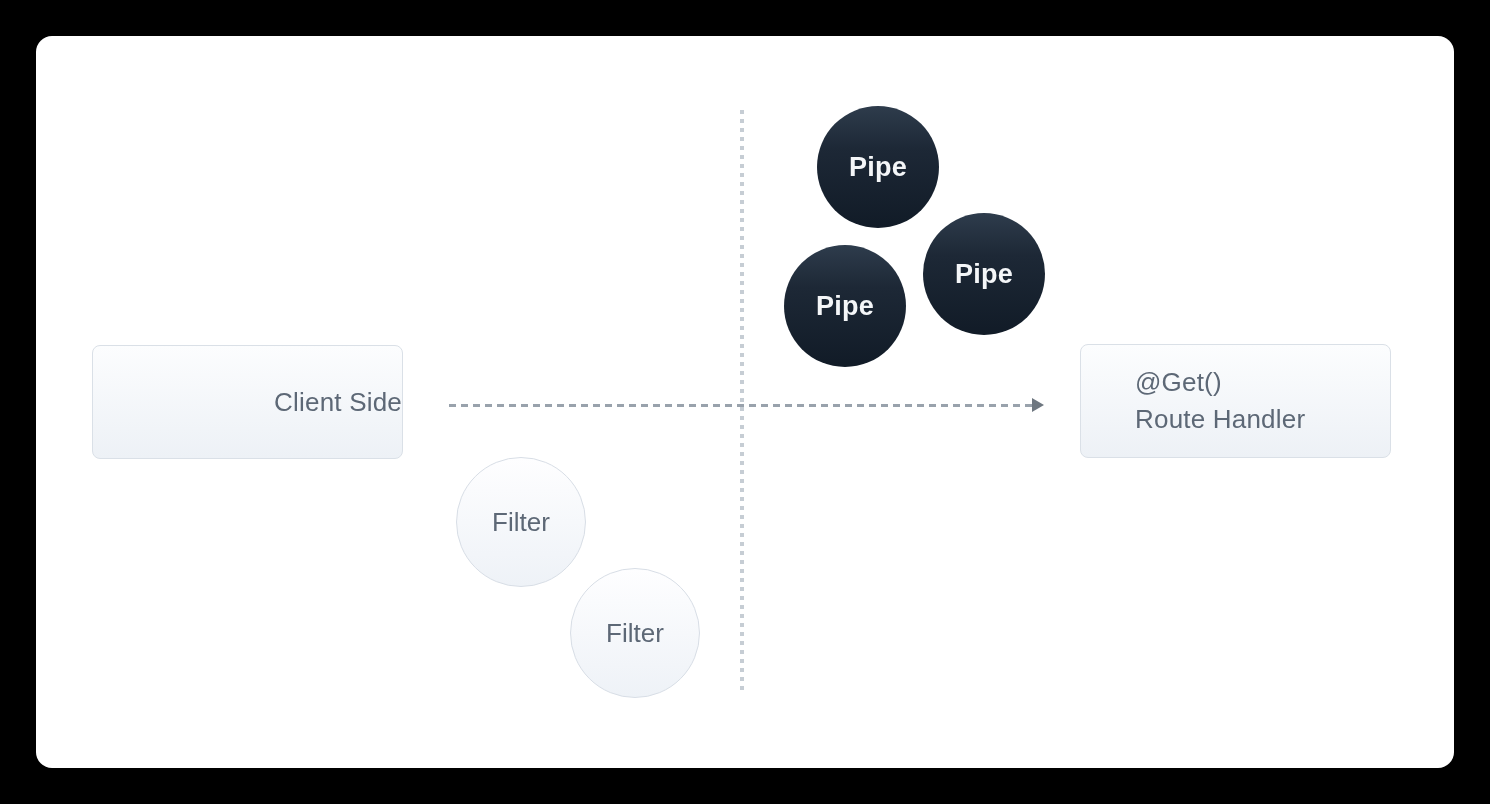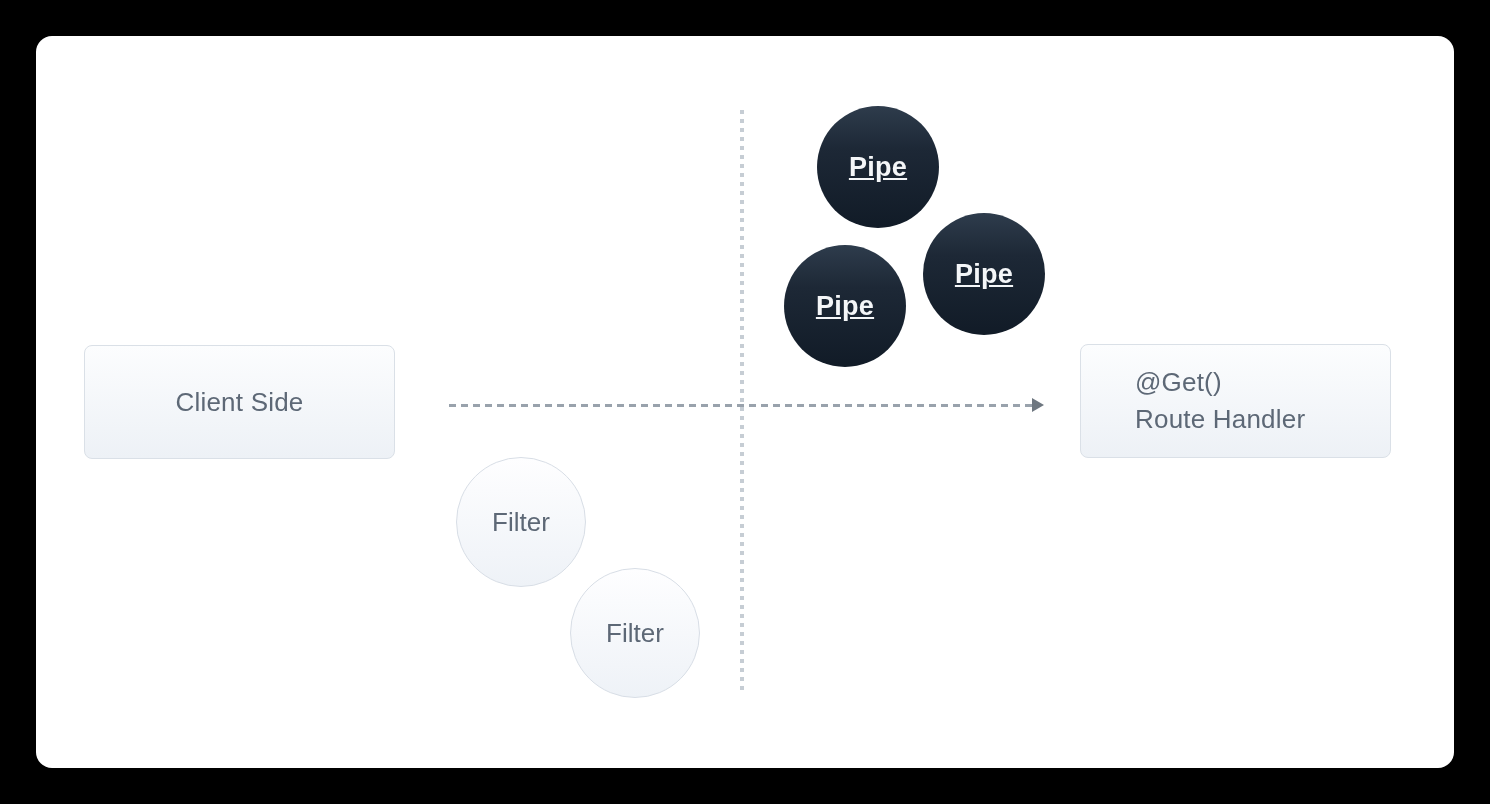--- a/index.html
+++ b/index.html
@@ -26,24 +26,24 @@
     width: 311px; height: 114px;
     background: linear-gradient(180deg, #fcfdfe 0%, #edf1f6 100%);
     border: 1px solid #dae0e7;
     border-radius: 8px;
     color: #5d6876;
     font-size: 26px;
     font-weight: 500;
     letter-spacing: 0.2px;
   }
   .client-box {
-    left: 48px; top: 309px;
+    left: 56px; top: 309px;
     display: flex;
     align-items: center;
-    justify-content: center;
+    justify-content: flex-end;
   }
   .route-box {
     left: 1044px; top: 308px;
     display: flex;
     flex-direction: column;
     justify-content: center;
     padding-left: 54px;
     line-height: 37px;
   }
   
@@ -80,21 +80,20 @@
     align-items: center;
     justify-content: center;
   }
   .pipe {
     width: 122px; height: 122px;
     background: linear-gradient(180deg, #2e3c4c 0%, #1d2836 35%, #111b27 100%);
     color: #f4f6f8;
     font-size: 27px;
     font-weight: 700;
     letter-spacing: 0.3px;
-    text-decoration: underline;
   }
   .pipe-1 { left: 781px; top: 70px; }
   .pipe-2 { left: 748px; top: 209px; }
   .pipe-3 { left: 887px; top: 177px; }
   .filter {
     width: 130px; height: 130px;
     background: linear-gradient(180deg, #fefeff 0%, #eef2f7 100%);
     border: 1px solid #d8dee6;
     color: #5d6876;
     font-size: 26px;

